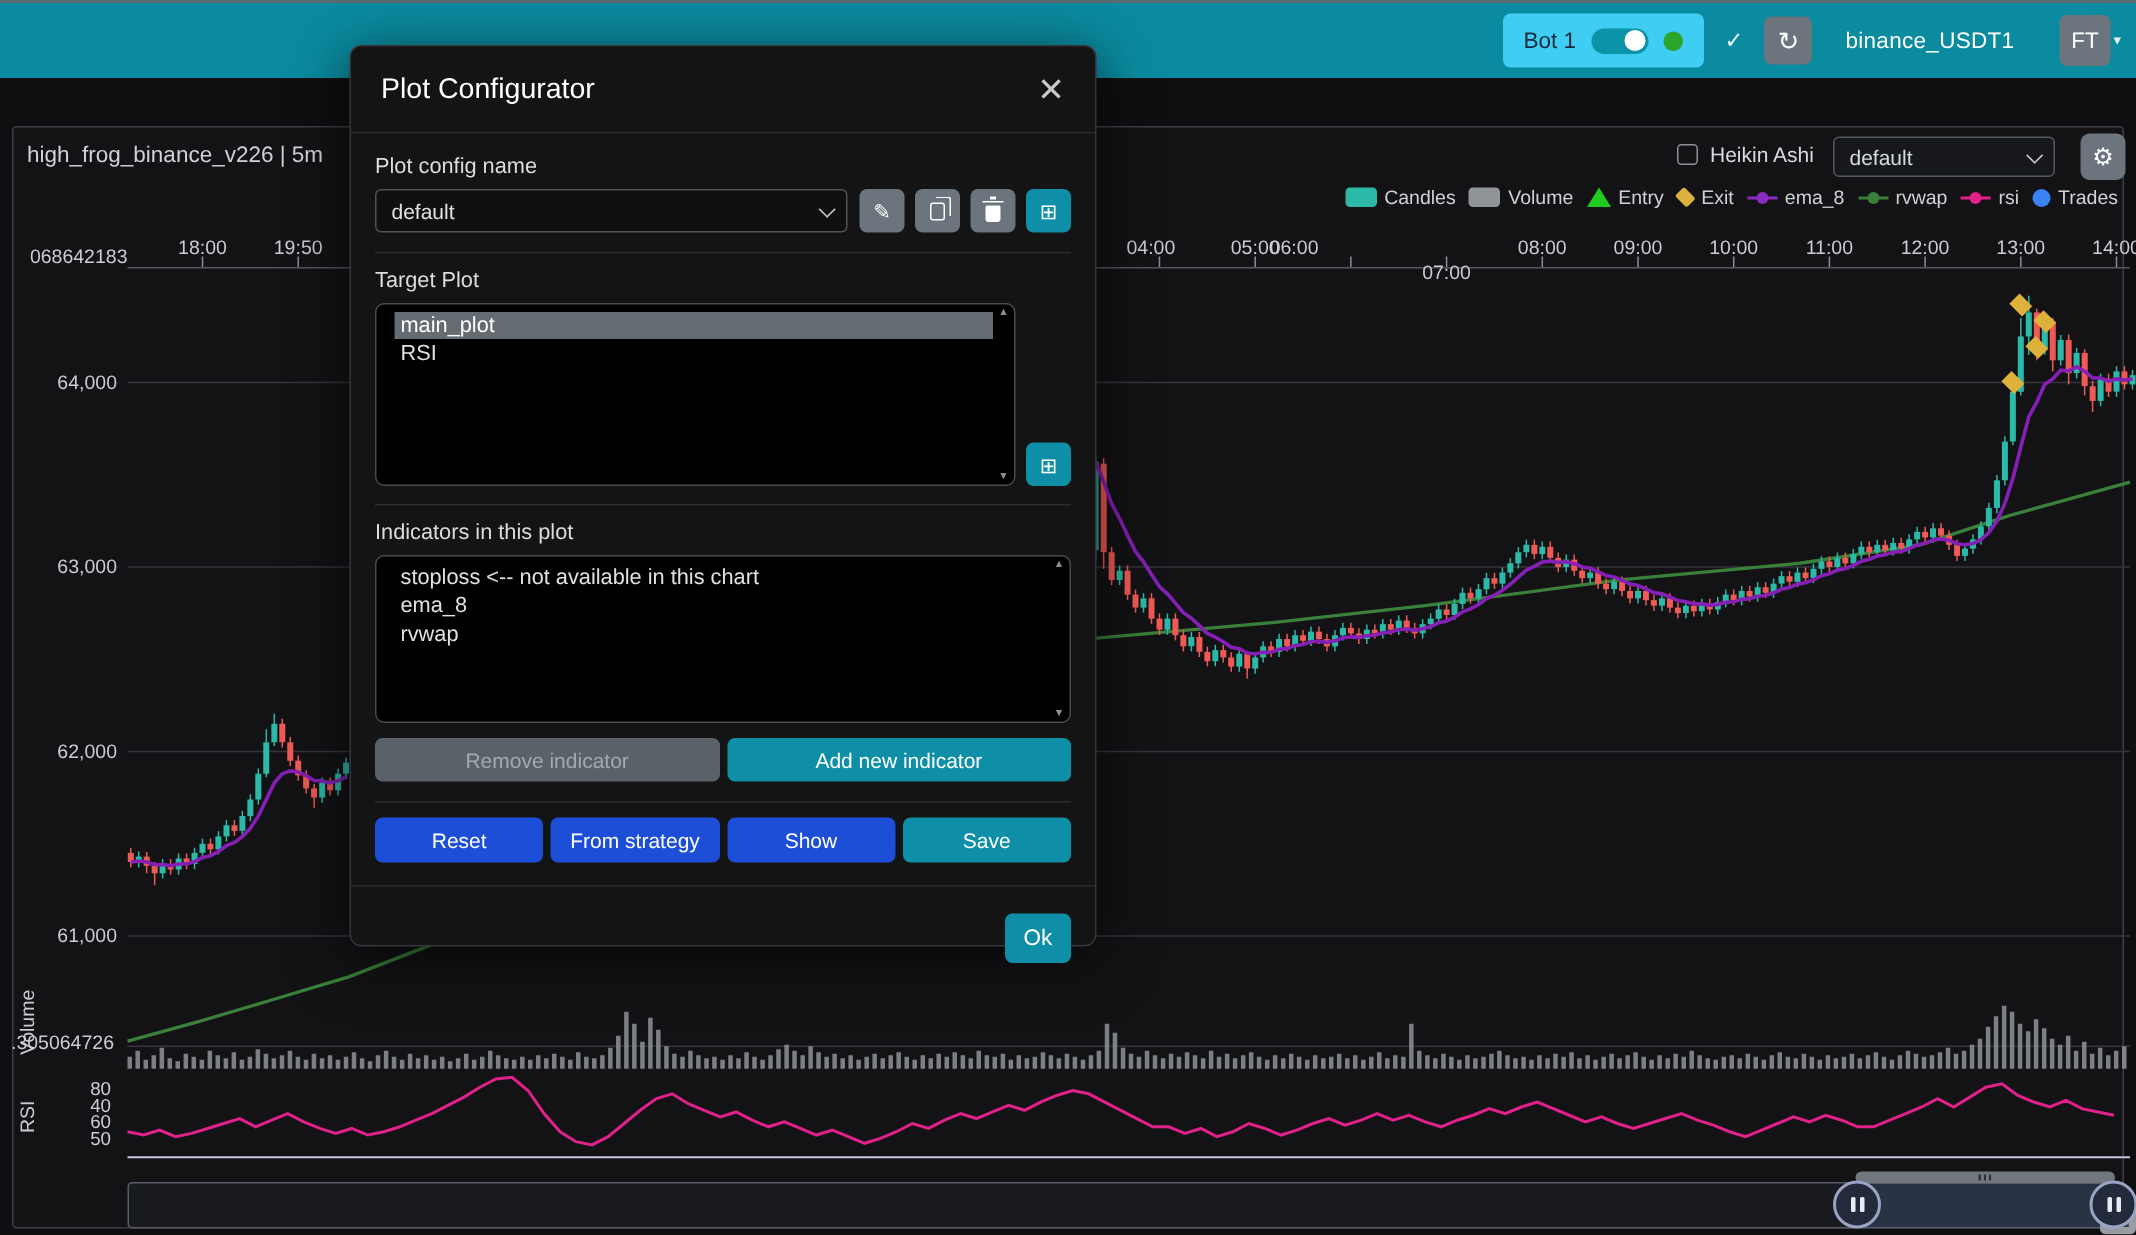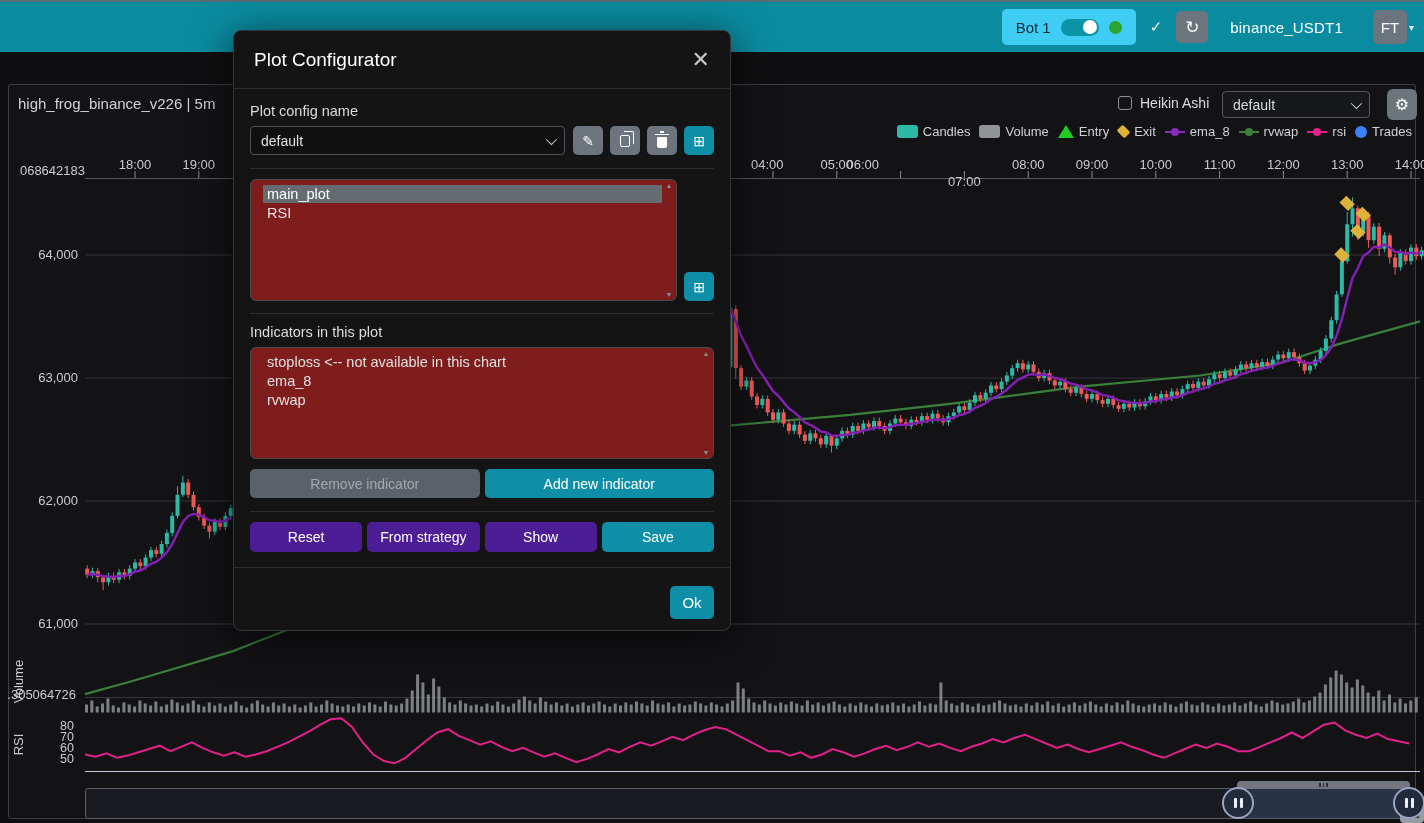--- a/index.html
+++ b/index.html
@@ -50,30 +50,30 @@
   .modal-title { font-size:19px; color:#fff; }
   .modal-close { margin-left:auto; background:none; border:none; color:#c9c9c9; font-size:22px; cursor:pointer; line-height:1; }
   .modal-body { padding:14px 16px 0 16px; }
   .fld-label { font-size:14.5px; color:#dcdcdc; margin-bottom:7px; }
   .cfg-row { display:flex; gap:7px; margin-bottom:13px; }
   .m-select { flex:1; max-width:315px; height:29px; background:#101010; border:1px solid #505459; border-radius:4px; display:flex; align-items:center; padding:0 10px; font-size:14px; color:#e2e2e2; }
   .icon-btn { width:30px; height:29px; border:none; border-radius:5px; background:#6c757d; color:#fff; display:flex; align-items:center; justify-content:center; font-size:14px; cursor:pointer; position:relative; }
   .icon-btn.teal { background:#0e8fa7; }
   .cfg-row .icon-btn:first-of-type { margin-left:auto; }
   .divider { border:none; border-top:1px solid #2c2c2c; margin:0 0 10px 0; }
-  .listbox { background:#7f1d1d; border:1px solid #4a4a4a; border-radius:6px; position:relative; overflow:hidden; padding:4px 14px 4px 12px; }
+  .listbox { background:#000000; border:1px solid #4a4a4a; border-radius:6px; position:relative; overflow:hidden; padding:4px 14px 4px 12px; }
   .listbox.target { height:122px; flex:1; }
   .listbox.indicators { height:112px; margin-bottom:10px; }
   .list-item { font-size:14.5px; color:#e0e0e0; padding:1px 4px; margin:1px 0; white-space:nowrap; }
   .list-item.selected { background:#646c72; color:#fff; }
   .sb { position:absolute; right:1px; top:2px; bottom:2px; width:12px; display:flex; flex-direction:column; justify-content:space-between; align-items:center; }
   .sb span { color:#8a8f94; font-size:7px; }
   .target-row { display:flex; align-items:flex-end; gap:7px; margin-bottom:12px; }
   .btn { border:none; border-radius:5px; height:29px; font-size:14px; color:#fff; cursor:pointer; font-family:inherit; }
-  .btn.gray { background:#4c1d95; }
+  .btn.gray { background:#1d4ed8; }
   .btn.teal { background:#0e8fa7; }
   .btn.disabled { background:#5a6168; color:#a3a9ae; }
   .two-btn-row { display:flex; gap:5px; margin-bottom:13px; }
   .two-btn-row .btn { flex:1; }
   .four-btn-row { display:flex; gap:5px; margin-bottom:15px; }
   .four-btn-row .btn { flex:1; height:30px; }
   .modal-footer { border-top:1px solid #2c2c2c; padding:18px 16px; display:flex; justify-content:flex-end; }
   .btn.ok { width:44px; height:33px; font-size:15px; }
 
   
@@ -763,40 +763,40 @@
       </span>
       <span>rsi</span>
     </span>
     <span class="item">
       <span class="lg-circle" style="background: rgb(59, 130, 246);"></span>
       <span>Trades</span>
     </span>
   </div>
 <div id="axis-layer">
     <div class="axis-label" style="left: 113px; top: 157px; width: 44px; text-align: center;">18:00</div>
-    <div class="axis-label" style="left: 176.8px; top: 157px; width: 44px; text-align: center;">19:00</div>
+    <div class="axis-label" style="left: 176.8px; top: 157px; width: 44px; text-align: center;">19:50</div>
     <div class="axis-label" style="left: 751px; top: 157px; width: 44px; text-align: left;">04:00</div>
     <div class="axis-label" style="left: 814.8px; top: 157px; width: 44px; text-align: center;">05:00</div>
     <div class="axis-label" style="left: 835px; top: 157px; width: 44px; text-align: right;">06:00</div>
     <div class="axis-label" style="left: 942.4px; top: 174px; width: 44px; text-align: center;">07:00</div>
     <div class="axis-label" style="left: 1006.2px; top: 157px; width: 44px; text-align: center;">08:00</div>
     <div class="axis-label" style="left: 1070px; top: 157px; width: 44px; text-align: center;">09:00</div>
     <div class="axis-label" style="left: 1133.8px; top: 157px; width: 44px; text-align: center;">10:00</div>
     <div class="axis-label" style="left: 1197.6px; top: 157px; width: 44px; text-align: center;">11:00</div>
     <div class="axis-label" style="left: 1261.4px; top: 157px; width: 44px; text-align: center;">12:00</div>
     <div class="axis-label" style="left: 1325.2px; top: 157px; width: 44px; text-align: center;">13:00</div>
     <div class="axis-label" style="left: 1389px; top: 157px; width: 44px; text-align: center;">14:00</div>
     <div class="axis-label" style="left: 18px; top: 247px; width: 60px; text-align: right;">64,000</div>
     <div class="axis-label" style="left: 18px; top: 370px; width: 60px; text-align: right;">63,000</div>
     <div class="axis-label" style="left: 18px; top: 493px; width: 60px; text-align: right;">62,000</div>
     <div class="axis-label" style="left: 18px; top: 616px; width: 60px; text-align: right;">61,000</div>
     <div class="axis-label" style="left: 0px; top: 163px; width: 85px; text-align: right;">068642183</div>
     <div class="axis-label" style="left: 0px; top: 687px; width: 76px; text-align: right;">.305064726</div>
     <div class="axis-label" style="left: 30px; top: 719px; width: 44px; text-align: right; font-size: 12.5px;">80</div>
-    <div class="axis-label" style="left: 30px; top: 730px; width: 44px; text-align: right; font-size: 12.5px;">70</div>
+    <div class="axis-label" style="left: 30px; top: 730px; width: 44px; text-align: right; font-size: 12.5px;">40</div>
     <div class="axis-label" style="left: 30px; top: 741px; width: 44px; text-align: right; font-size: 12.5px;">60</div>
     <div class="axis-label" style="left: 30px; top: 752px; width: 44px; text-align: right; font-size: 12.5px;">50</div>
     <div class="axis-label rot" style="left: -6px; top: 674px; width: 48px; text-align: center;">Volume</div>
     <div class="axis-label rot" style="left: 2px; top: 737px; width: 32px; text-align: center;">RSI</div>
   </div>
 
 <div class="mini-panel"></div>
 <div class="mini-select"></div>
 <div class="scroll-thumb">
     <span class="grip"></span>
@@ -830,20 +830,21 @@
           <span class="i-copy"></span>
         </button>
       <button class="icon-btn">
           <span class="i-trash"></span>
         </button>
       <button class="icon-btn teal">
           <span>⊞</span>
         </button>
     </div>
     <hr class="divider">
+    <div class="fld-label">Target Plot</div>
     <div class="target-row">
       <div class="listbox target" id="target-list">
         <div class="list-item selected">main_plot</div>
           <div class="list-item">RSI</div>
           <div class="sb">
             <span>▲</span>
             <span>▼</span>
           </div>
       </div>
       <button class="icon-btn teal">

